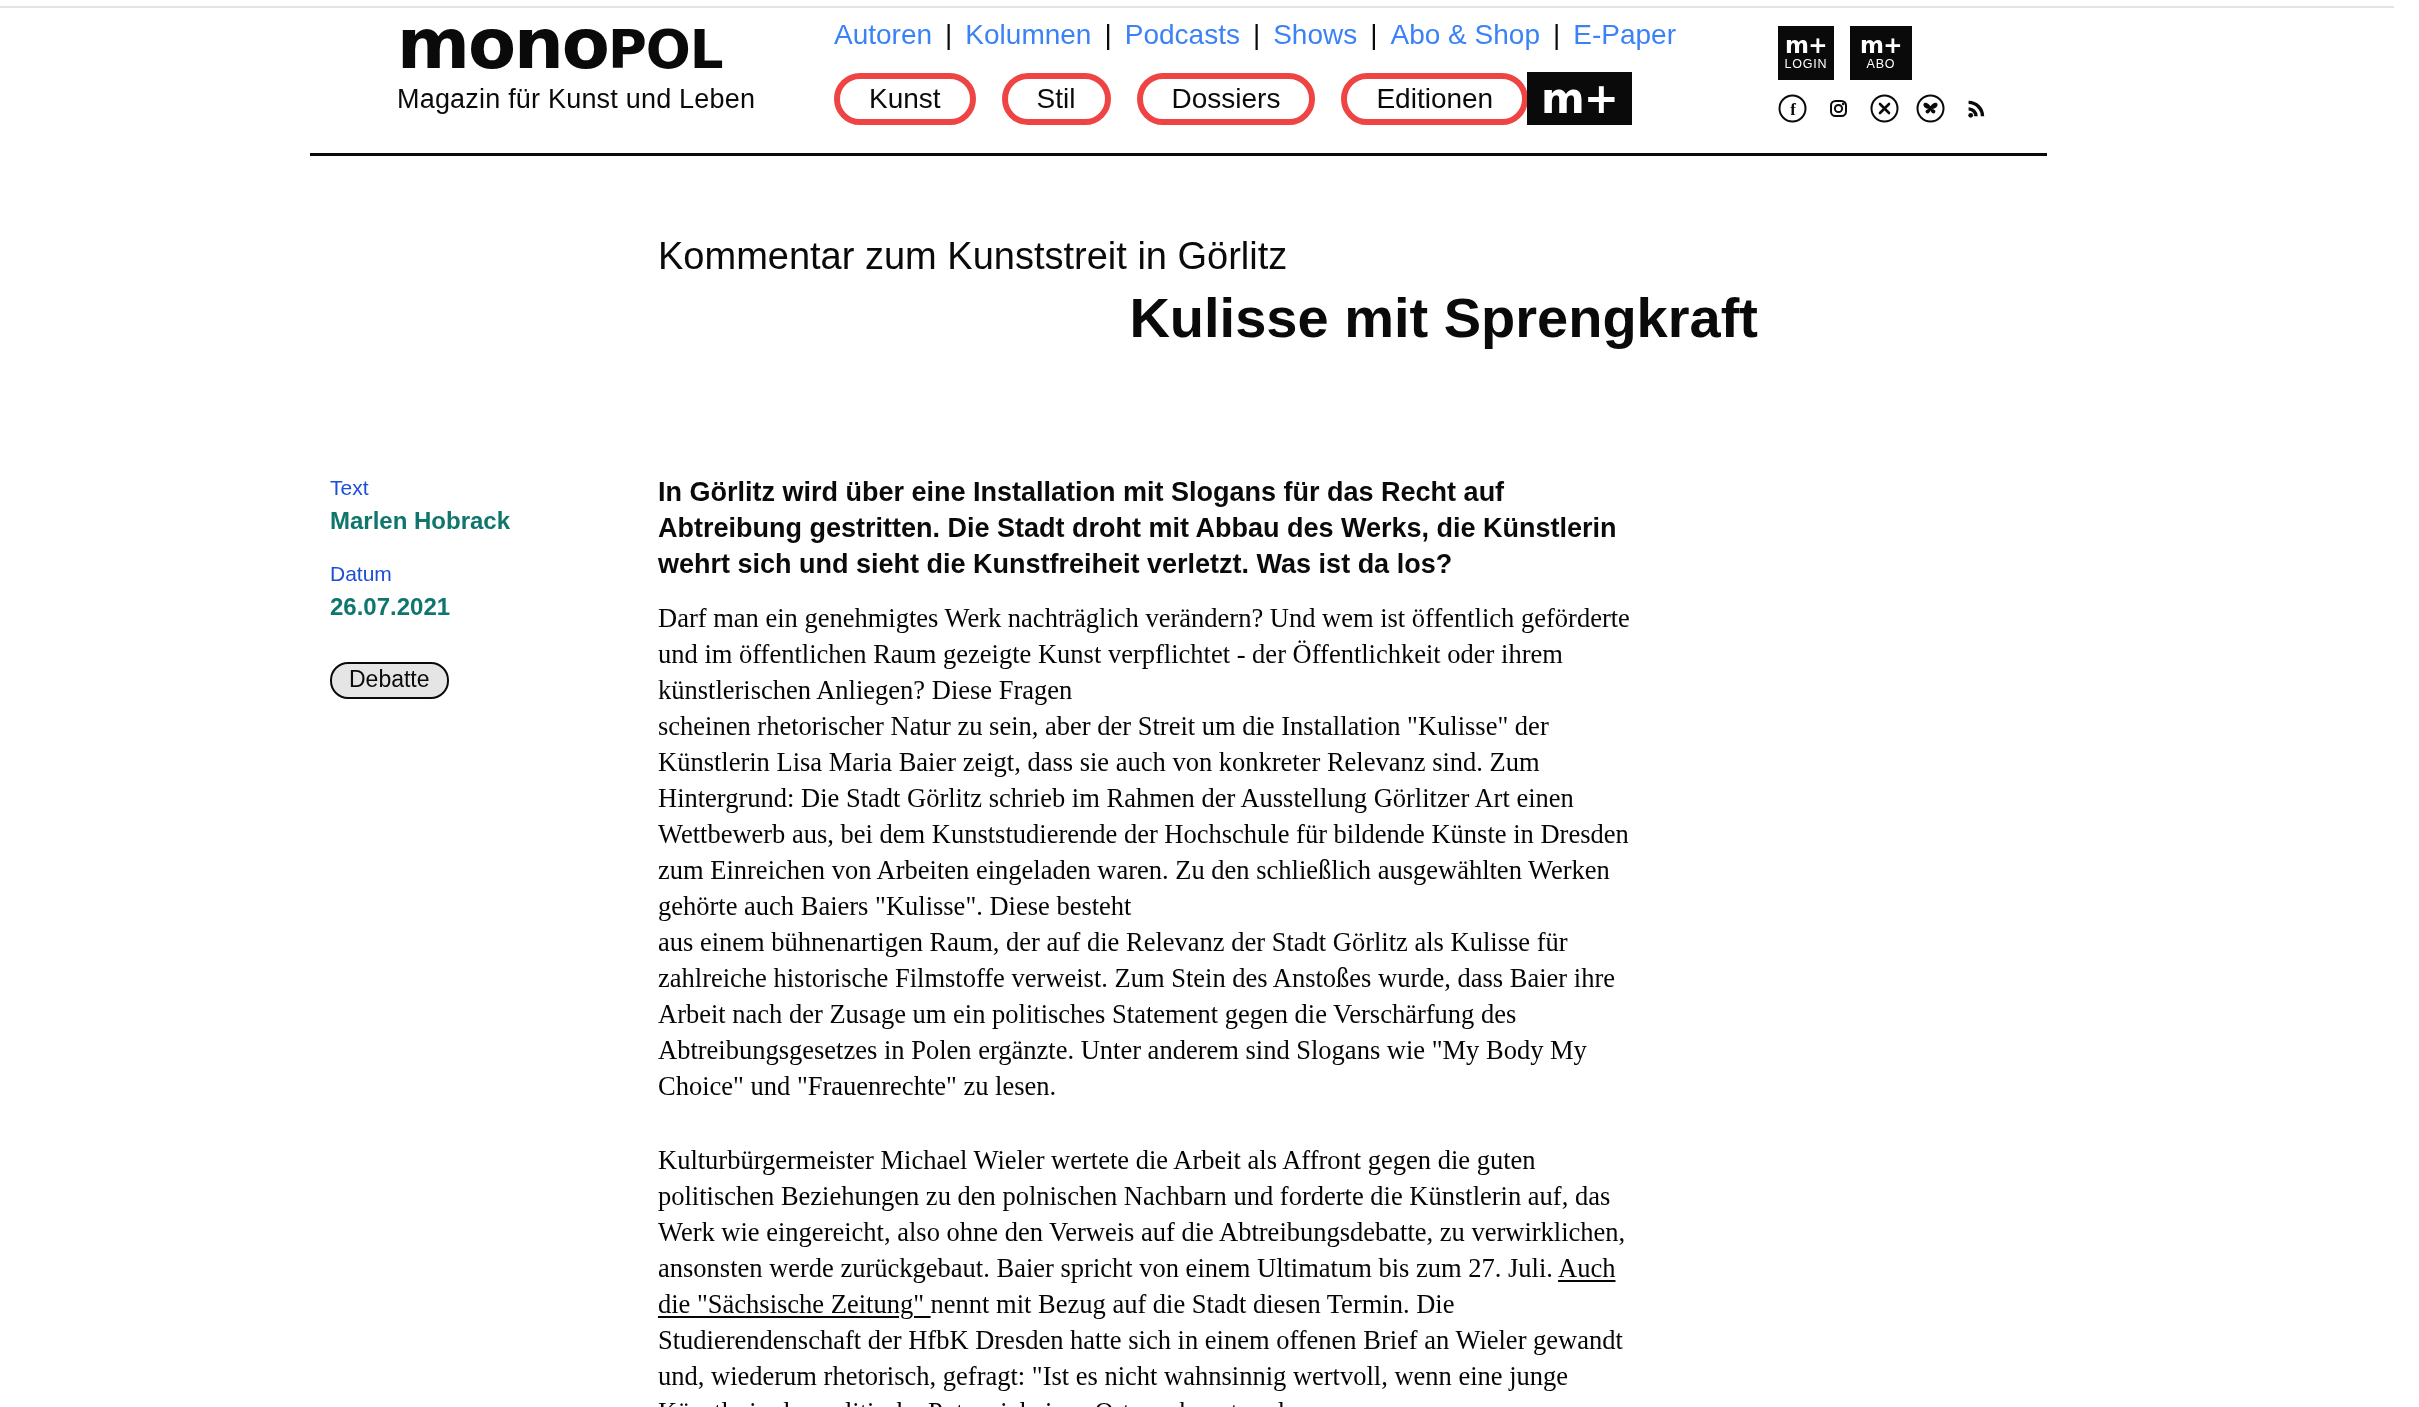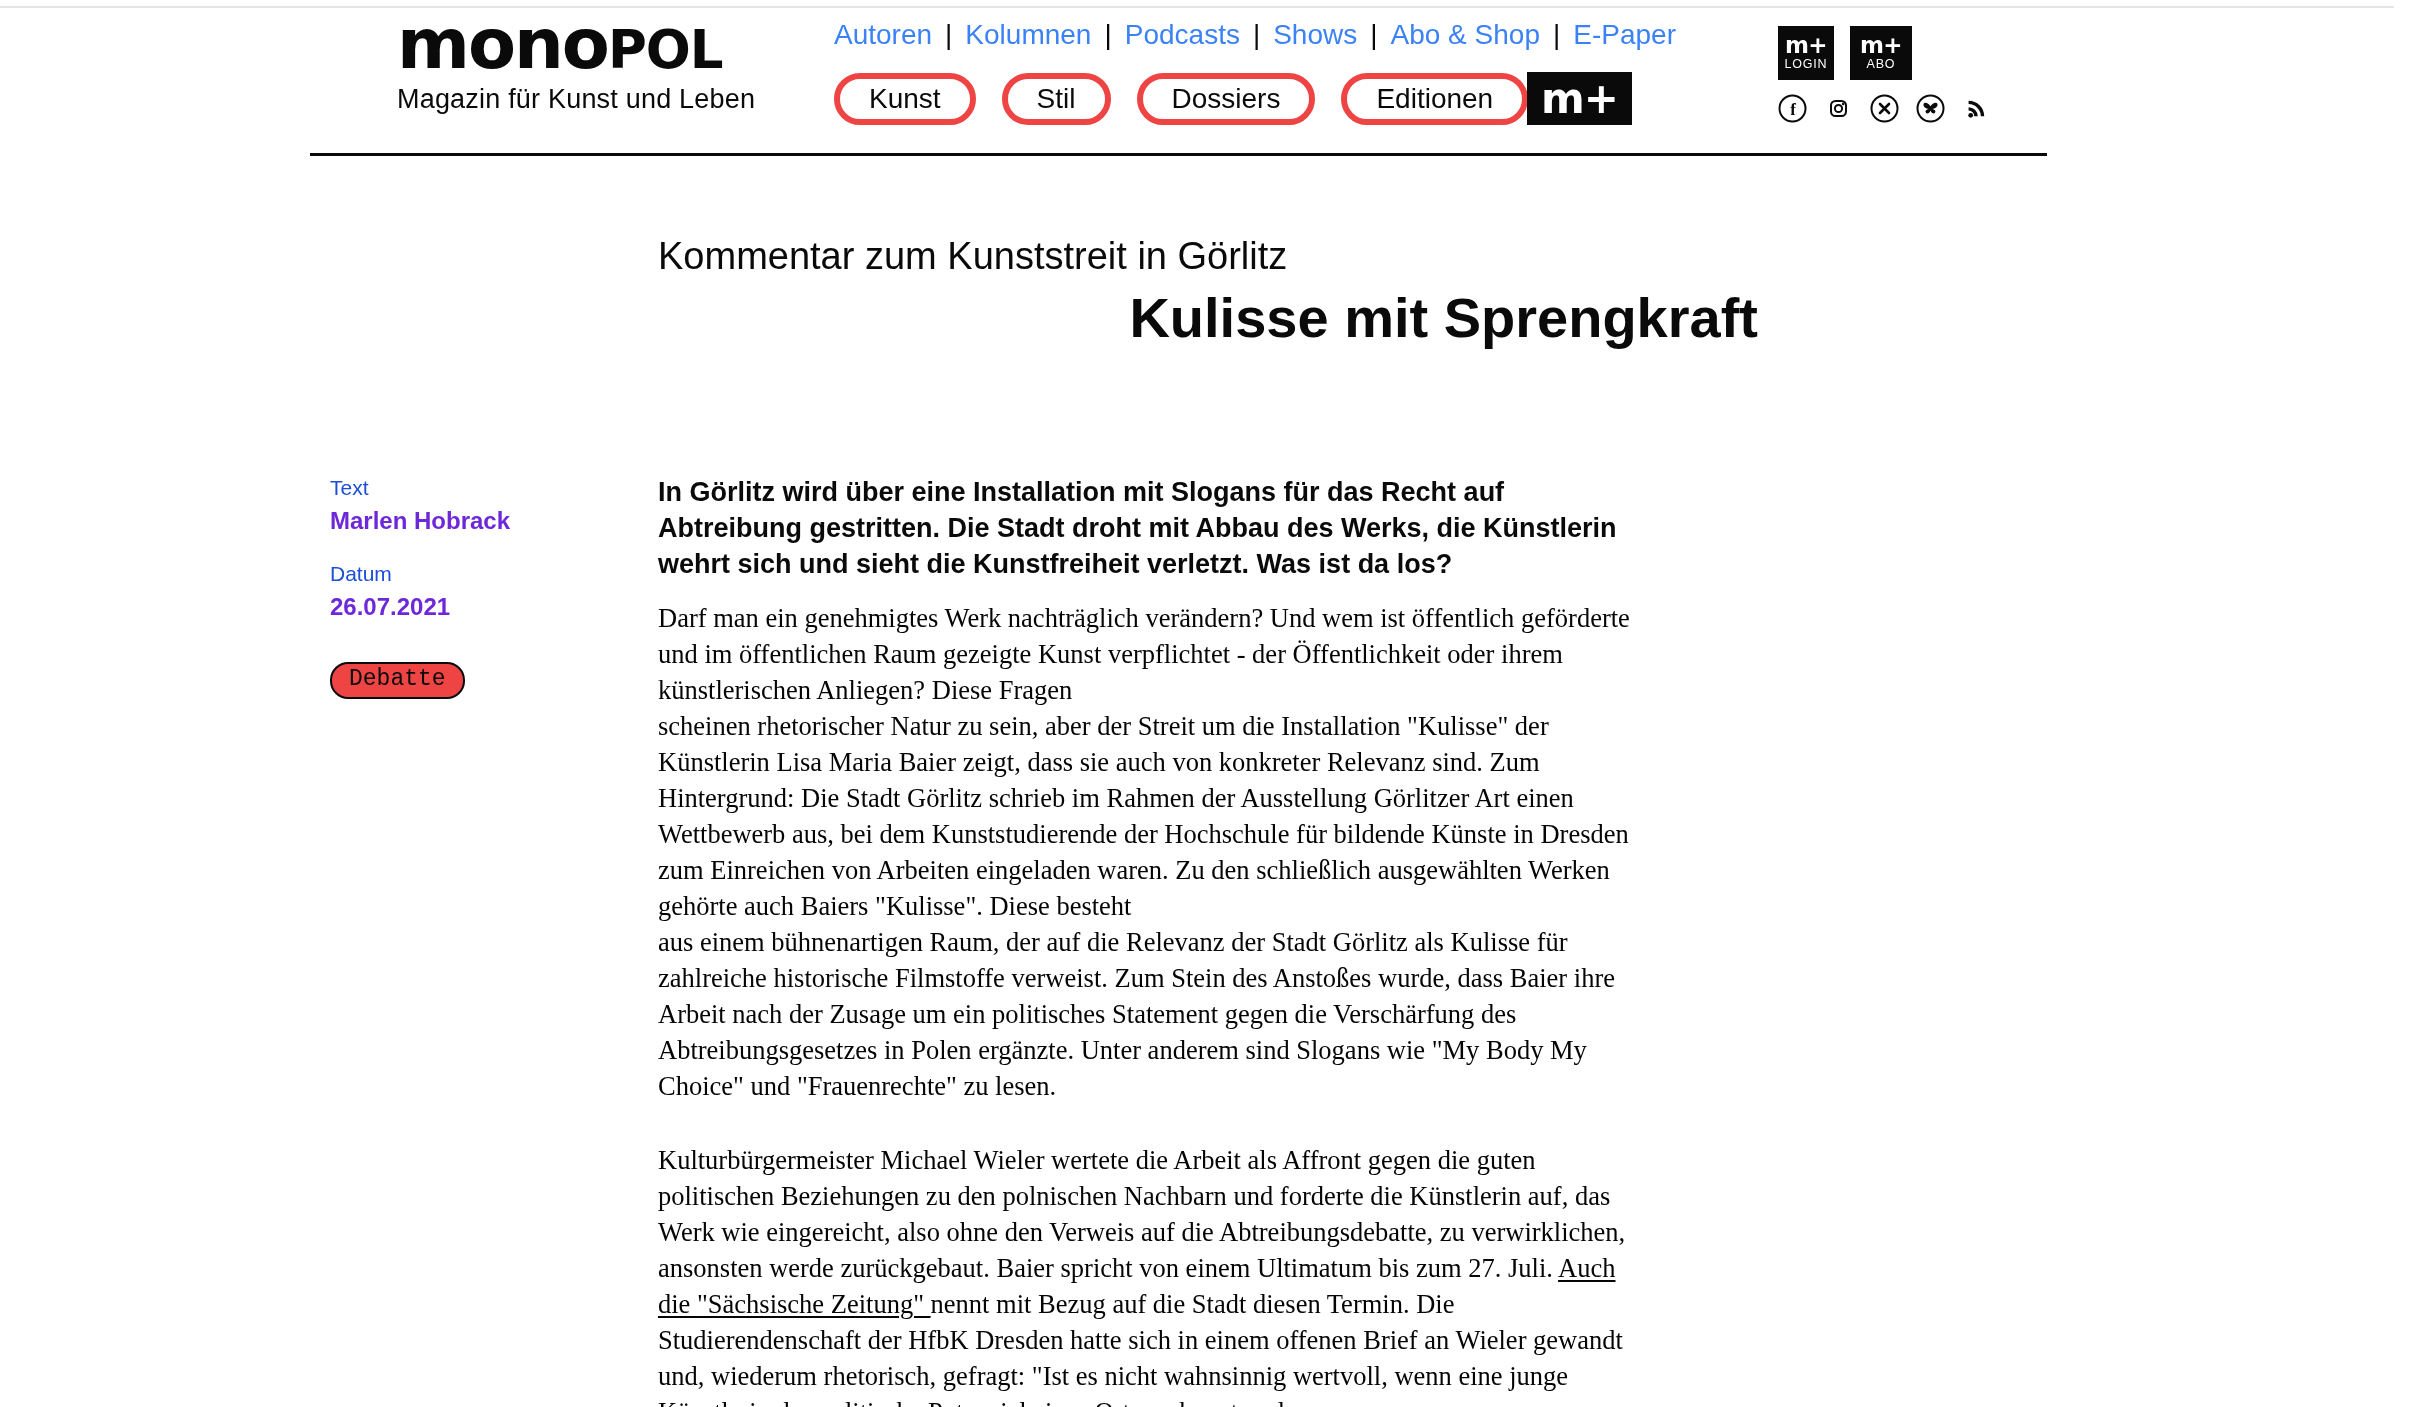--- a/index.html
+++ b/index.html
@@ -80,25 +80,25 @@
   .title {
     position: absolute; left: 658px; top: 288px; width: 1100px;
     font-size: 56px; line-height: 60px; font-weight: 700; color: #0a0a0a;
     letter-spacing: 0;
     text-align: right;
   }
 
   
   .meta { position: absolute; left: 330px; top: 476px; width: 280px; }
   .meta-label { font-size: 21px; line-height: 24px; color: #1d4ed8; margin-bottom: 7px; }
-  .meta-value { font-size: 24px; line-height: 28px; font-weight: 700; margin-bottom: 27px; color: #6d28d9; }
+  .meta-value { font-size: 24px; line-height: 28px; font-weight: 700; margin-bottom: 27px; color: #0f766e; }
   .tag-pill {
     display: inline-block; margin-top: 14px;
-    border: 2px solid #0a0a0a; border-radius: 18px; background: #ef4444;
-    font-family: Liberation Mono, monospace;
+    border: 2px solid #0a0a0a; border-radius: 18px; background: #e5e5e5;
+    font-family: Liberation Sans, sans-serif;
     font-size: 23px; line-height: 23px; color: #0a0a0a;
     padding: 4px 17px 6px; cursor: pointer;
   }
 
   
   .lead {
     position: absolute; left: 658px; top: 474px; width: 990px;
     font-size: 27px; line-height: 36px; font-weight: 700; color: #0a0a0a;
   }
   .article-body {

